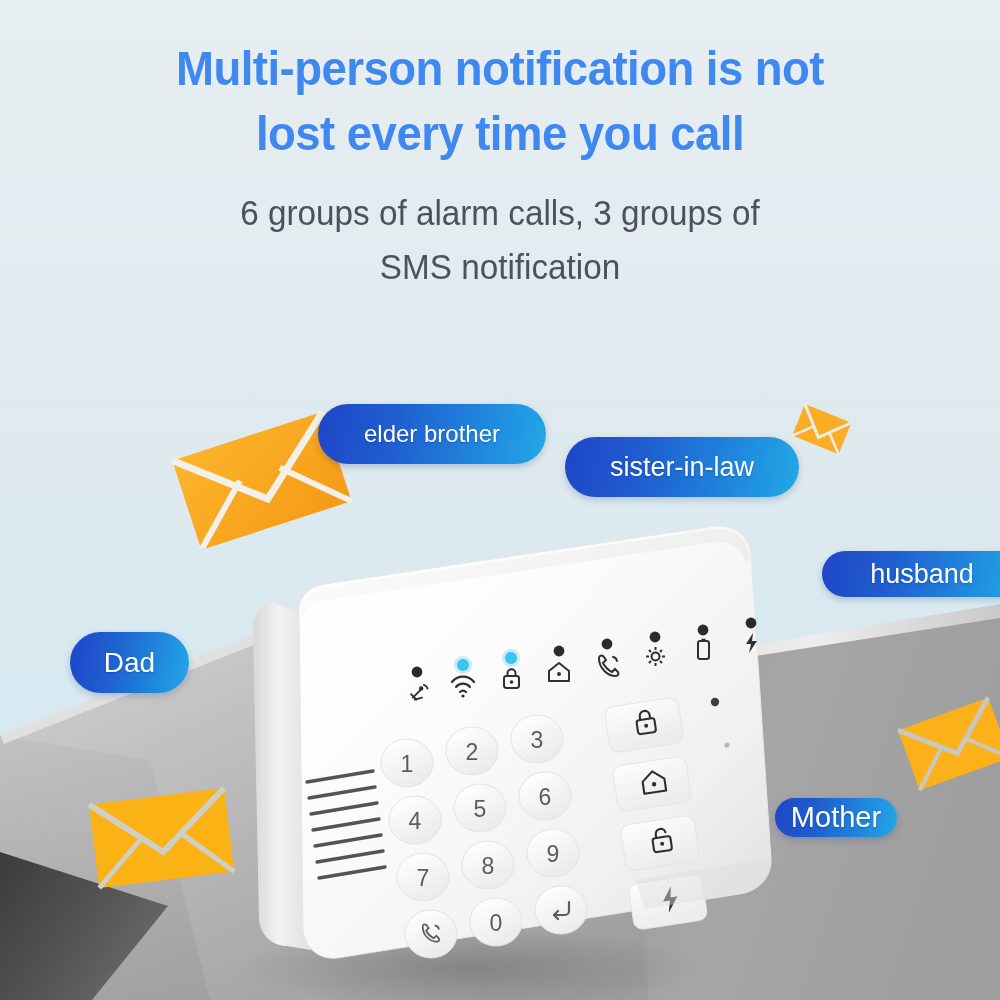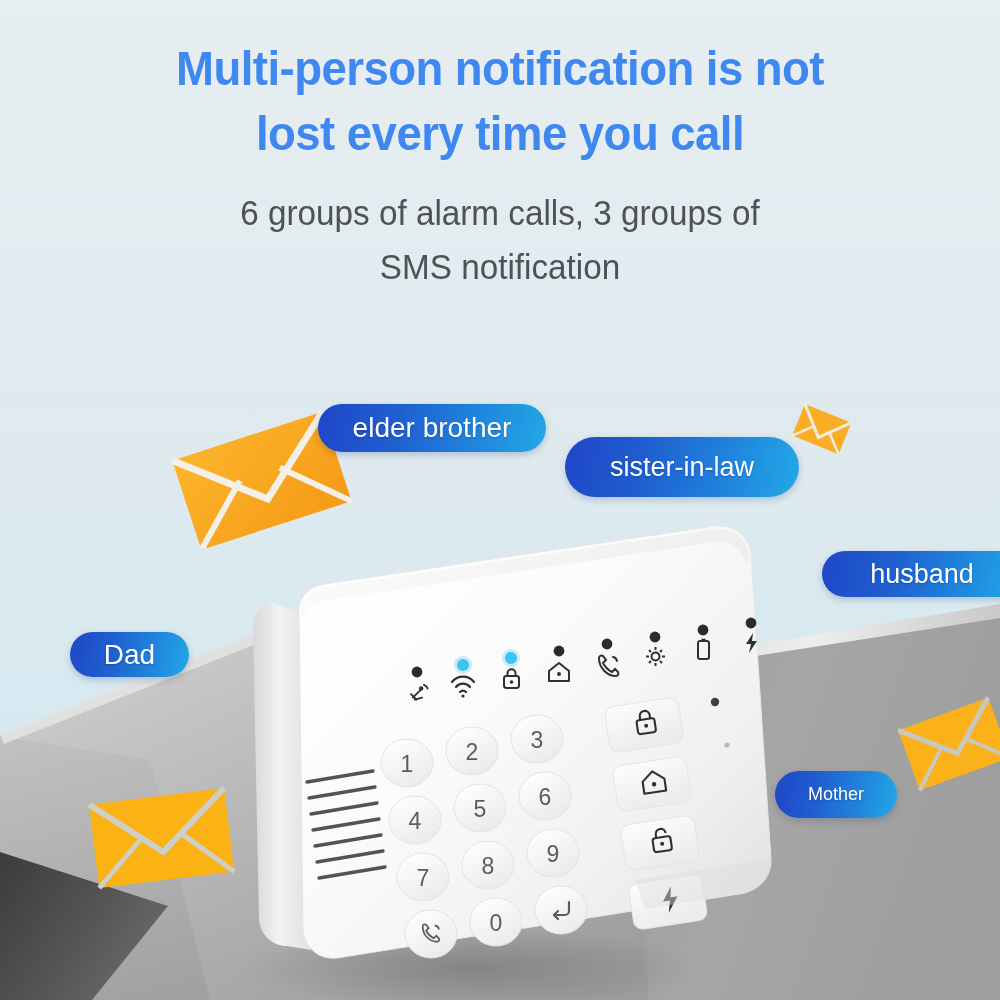--- a/index.html
+++ b/index.html
@@ -35,25 +35,25 @@
 
   
   .pill{
     position:absolute;display:flex;align-items:center;justify-content:center;
     color:#fff;font-weight:400;white-space:nowrap;
     border-radius:999px;
     background:linear-gradient(100deg,#1f46c8 0%,#1f5fd0 35%,#1f86dd 70%,#23a8e6 100%);
     box-shadow:0 3px 7px rgba(20,50,110,.22);
     text-shadow:0 1px 2px rgba(0,40,110,.35);
   }
-  #pill-elder{left:318px;top:404px;width:228px;height:48px;font-size:28px;}
+  #pill-elder{left:318px;top:404px;width:228px;height:60px;font-size:24px;}
   #pill-sister{left:565px;top:437px;width:234px;height:60px;font-size:27px;}
   #pill-husband{left:822px;top:551px;width:200px;height:46px;font-size:27px;}
-  #pill-dad{left:70px;top:632px;width:119px;height:45px;font-size:28px;}
-  #pill-mother{left:775px;top:771px;width:122px;height:47px;font-size:18px;}
+  #pill-dad{left:70px;top:632px;width:119px;height:61px;font-size:28px;}
+  #pill-mother{left:775px;top:798px;width:122px;height:39px;font-size:29px;}
 
   
   .env{position:absolute;}
 
   
   #device{position:absolute;left:215px;top:480px;width:580px;height:510px;}
 </style>
 </head>
 <body>
 

